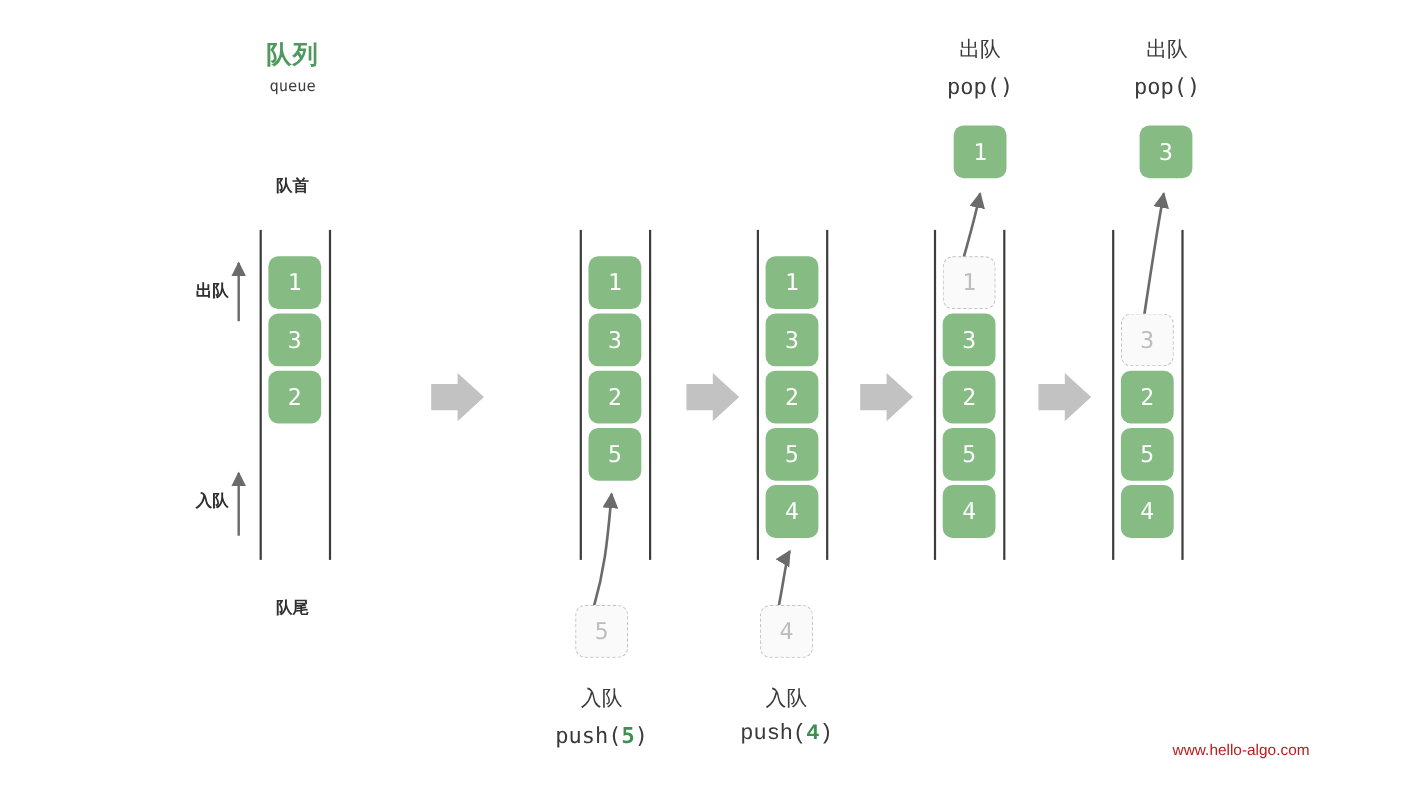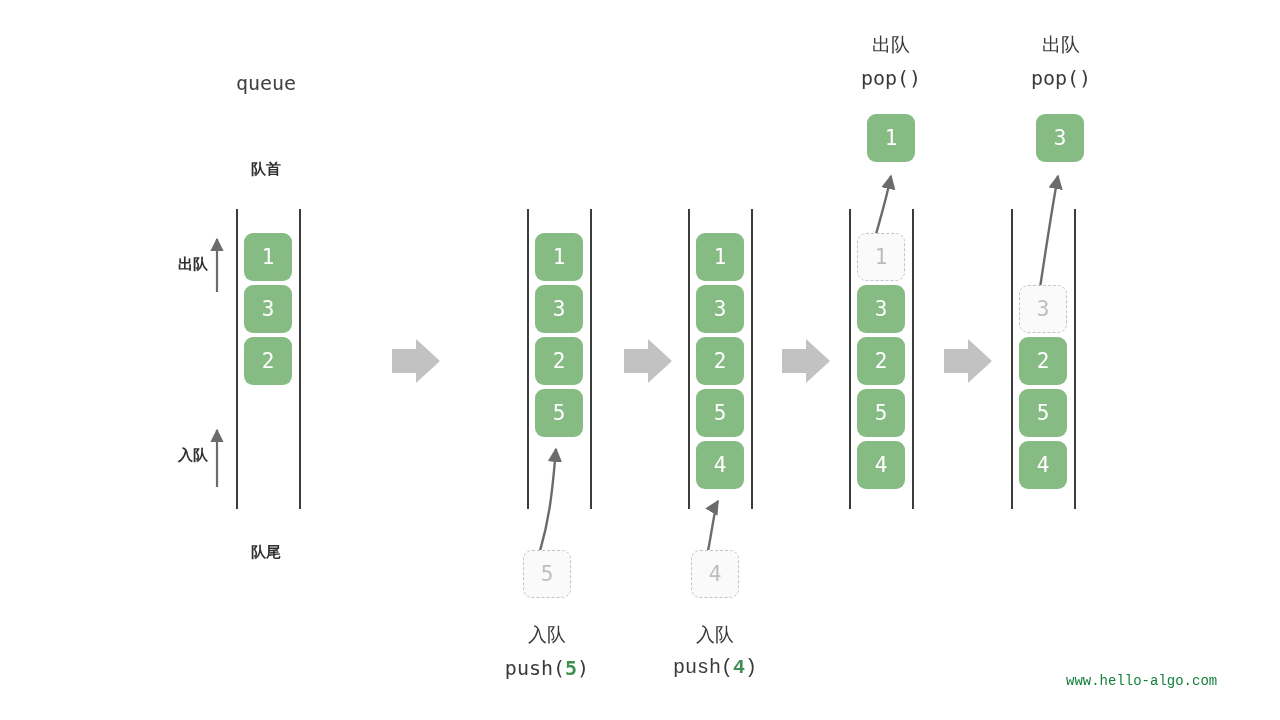--- a/index.html
+++ b/index.html
@@ -26,21 +26,21 @@
   .title-cn {
     font-size: 23px;
     font-weight: bold;
     color: #4e9a5e;
     letter-spacing: 1px;
     text-align: center;
     white-space: nowrap;
   }
   .title-en {
     font-family: "DejaVu Sans Mono", "Liberation Mono", monospace;
-    font-size: 20px;
+    font-size: 14px;
     color: #3f3f3f;
     text-align: center;
     white-space: nowrap;
   }
 
   
   .label-bold {
     font-size: 15px;
     font-weight: bold;
     color: #2f2f2f;
@@ -89,23 +89,23 @@
     color: #ffffff;
   }
   .cell.ghost {
     background: #fafafa;
     border: 1.8px dashed #c4c4c4;
     color: #bdbdbd;
   }
 
   
   .watermark {
-    font-family: Liberation Mono, monospace;
+    font-family: Liberation Sans, sans-serif;
     font-size: 14px;
-    color: #15803d;
+    color: #b91c1c;
     white-space: nowrap;
   }
 
   svg.overlay {
     position: absolute;
     left: 0; top: 0;
     width: 1280px;
     height: 720px;
     pointer-events: none;
   }
@@ -152,20 +152,21 @@
 
     <g>
       <path d="M875,238 C881,216 886,200 891,176" fill="none" stroke="#6b6b6b" stroke-width="2.4" marker-end="url(#thinArrow)"></path>
     </g>
 
     <g>
       <path d="M1040,288 C1046,248 1052,208 1058,176" fill="none" stroke="#6b6b6b" stroke-width="2.4" marker-end="url(#thinArrow)"></path>
     </g>
   </svg>
 
+  <div class="abs title-cn" style="left:196px; top:34px; width:140px;">队列</div>
   <div class="abs title-en" style="left:196px; top:71px; width:140px;">queue</div>
 
   <div class="abs label-bold" style="left:196px; top:160px; width:140px;">队首</div>
   <div class="abs label-bold" style="left:196px; top:543px; width:140px;">队尾</div>
   <div class="abs label-bold" style="left:138px; top:255px; width:70px; text-align:right;">出队</div>
   <div class="abs label-bold" style="left:138px; top:446px; width:70px; text-align:right;">入队</div>
 
   <div class="abs" style="left:0; top:0;">
     <div class="rail" style="left:236px; top:209px; height:300px;"></div>
     <div class="rail" style="left:299px; top:209px; height:300px;"></div>

